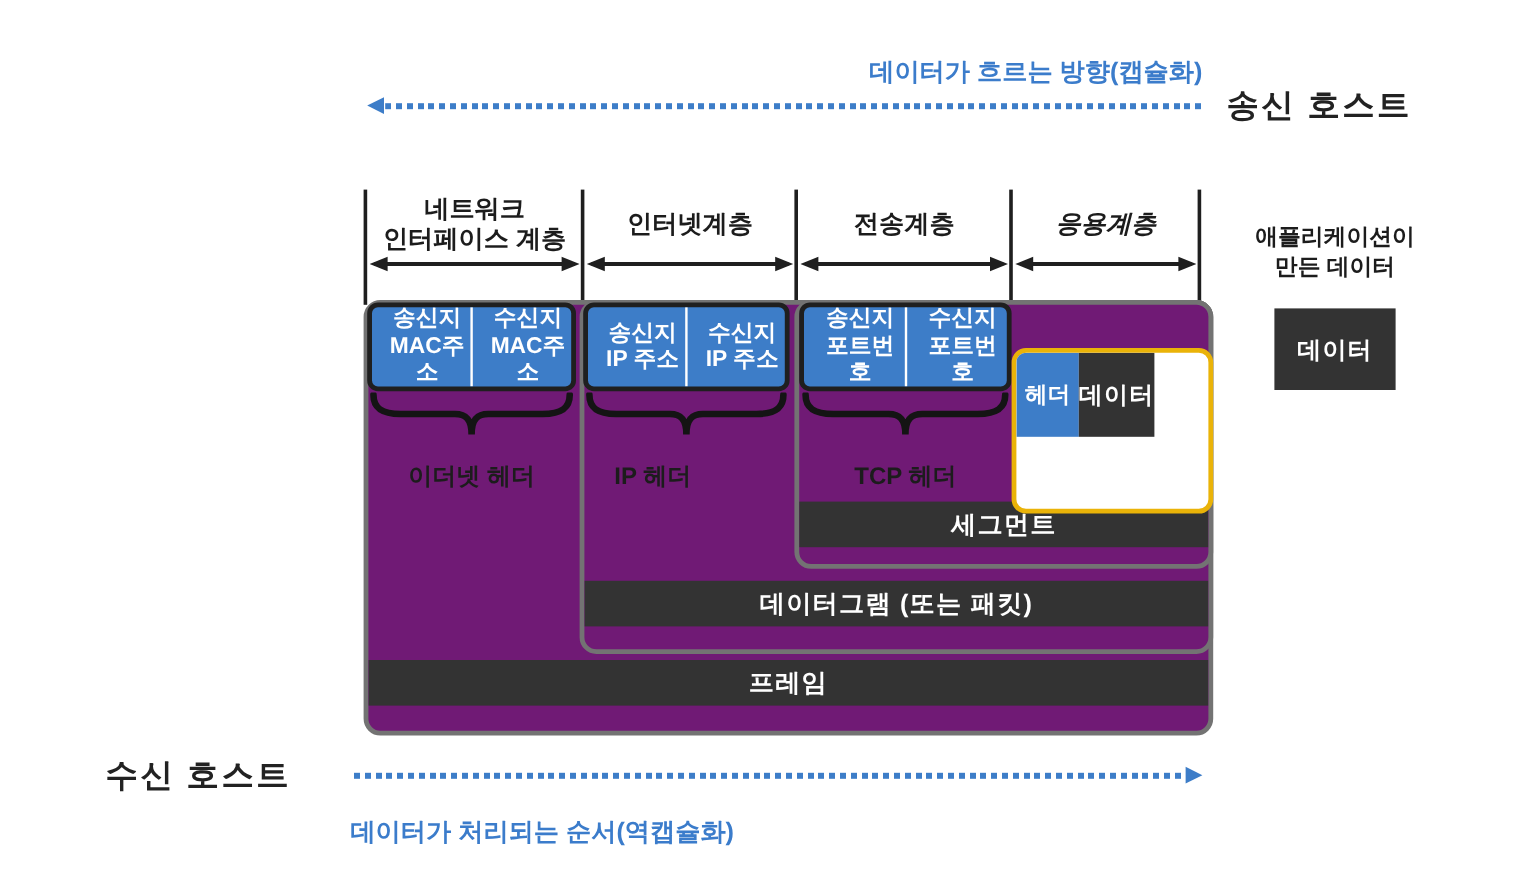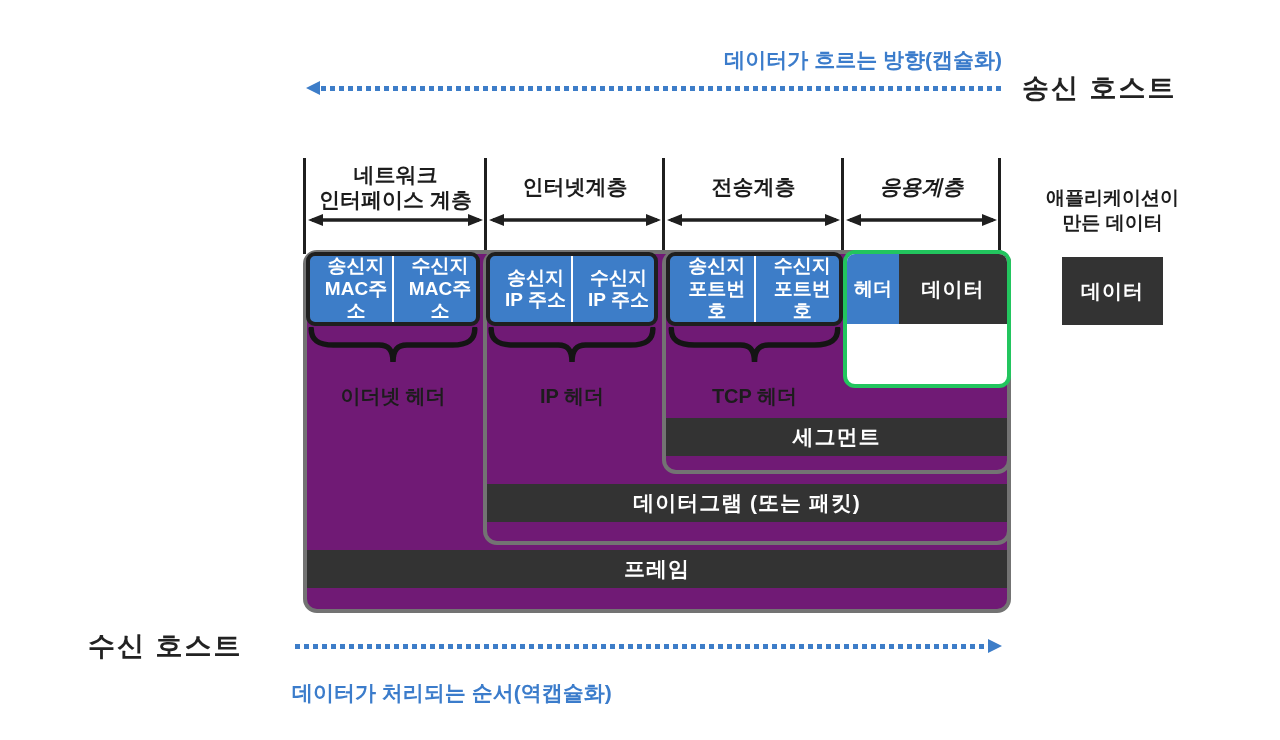--- a/index.html
+++ b/index.html
@@ -19,22 +19,22 @@
   
   .vline{position:absolute;width:3px;background:#1f1f1f;top:158px;height:96px;}
   .range-arrow{position:absolute;top:212px;height:16px;}
   .layer-label{position:absolute;top:163px;height:48px;display:flex;align-items:center;justify-content:center;
     text-align:center;font-weight:bold;font-size:21px;line-height:1.2;white-space:pre-line;}
   
   .pdu{position:absolute;border:4px solid #737373;border-radius:14px;background:#701a75;overflow:hidden;}
   .pdu-bar{position:absolute;left:0;right:0;height:38px;background:#333333;color:#fff;
     display:flex;align-items:center;justify-content:center;font-weight:bold;font-size:21px;letter-spacing:1px;}
   
-  .msg-box{position:absolute;border:4px solid #22c55e;border-radius:12px;background:#fff;overflow:hidden;
-    display:flex;flex-direction:column;z-index:6;}
+  .msg-box{position:absolute;border:4px solid #eab308;border-radius:12px;background:#fff;overflow:hidden;
+    display:flex;flex-direction:row;z-index:6;margin-top:40px;}
   .msg-row1{height:70px;display:flex;}
   .msg-header-cell{width:52px;background:#3d7dc8;color:#fff;display:flex;align-items:center;justify-content:center;
     font-weight:bold;font-size:19px;}
   .msg-data-cell{flex:1;background:#333333;color:#fff;display:flex;align-items:center;justify-content:center;
     font-weight:bold;font-size:20px;letter-spacing:1px;}
   .msg-gap{height:5px;background:#fff;}
   .msg-bar{height:34px;background:#333333;color:#fff;display:flex;align-items:center;justify-content:center;
     font-weight:bold;font-size:20px;letter-spacing:1px;}
   
   .bluegroup{position:absolute;top:252px;height:74px;border:4px solid #1f1f1f;border-radius:9px;
@@ -140,20 +140,20 @@
 <svg class="brace" style="left:306px;" width="174" height="38" viewBox="0 0 100 38" preserveAspectRatio="none">
   <path d="M3,2 C3,13 7,18 16,18 L42,18 C47,18 50,22 50,35 C50,22 53,18 58,18 L84,18 C93,18 97,13 97,2" fill="none" stroke="#141414" stroke-width="5.5" stroke-linecap="round" vector-effect="non-scaling-stroke"></path>
 </svg>
 <svg class="brace" style="left:486px;" width="172" height="38" viewBox="0 0 100 38" preserveAspectRatio="none">
   <path d="M3,2 C3,13 7,18 16,18 L42,18 C47,18 50,22 50,35 C50,22 53,18 58,18 L84,18 C93,18 97,13 97,2" fill="none" stroke="#141414" stroke-width="5.5" stroke-linecap="round" vector-effect="non-scaling-stroke"></path>
 </svg>
 <svg class="brace" style="left:666px;" width="177" height="38" viewBox="0 0 100 38" preserveAspectRatio="none">
   <path d="M3,2 C3,13 7,18 16,18 L42,18 C47,18 50,22 50,35 C50,22 53,18 58,18 L84,18 C93,18 97,13 97,2" fill="none" stroke="#141414" stroke-width="5.5" stroke-linecap="round" vector-effect="non-scaling-stroke"></path>
 </svg>
 
-<div class="hdr-caption" style="left:306px;width:174px;font-family:Liberation Serif, serif;">이더넷 헤더</div>
-<div class="hdr-caption" style="left:486px;width:172px;text-align:right;">IP 헤더</div>
+<div class="hdr-caption" style="left:306px;width:174px;">이더넷 헤더</div>
+<div class="hdr-caption" style="left:458px;width:172px;text-align:right;">IP 헤더</div>
 <div class="hdr-caption" style="left:666px;width:177px;">TCP 헤더</div>
 
 <div class="host-label" style="left:88px;top:628px;">수신 호스트</div>
 <div class="dotline" style="left:295px;top:644px;width:692px;"></div>
 <div class="tri-right" style="left:988px;top:639px;"></div>
 <div class="blue-caption" style="left:292px;top:679px;">데이터가 처리되는 순서(역캡슐화)</div>
 
 </body></html>

